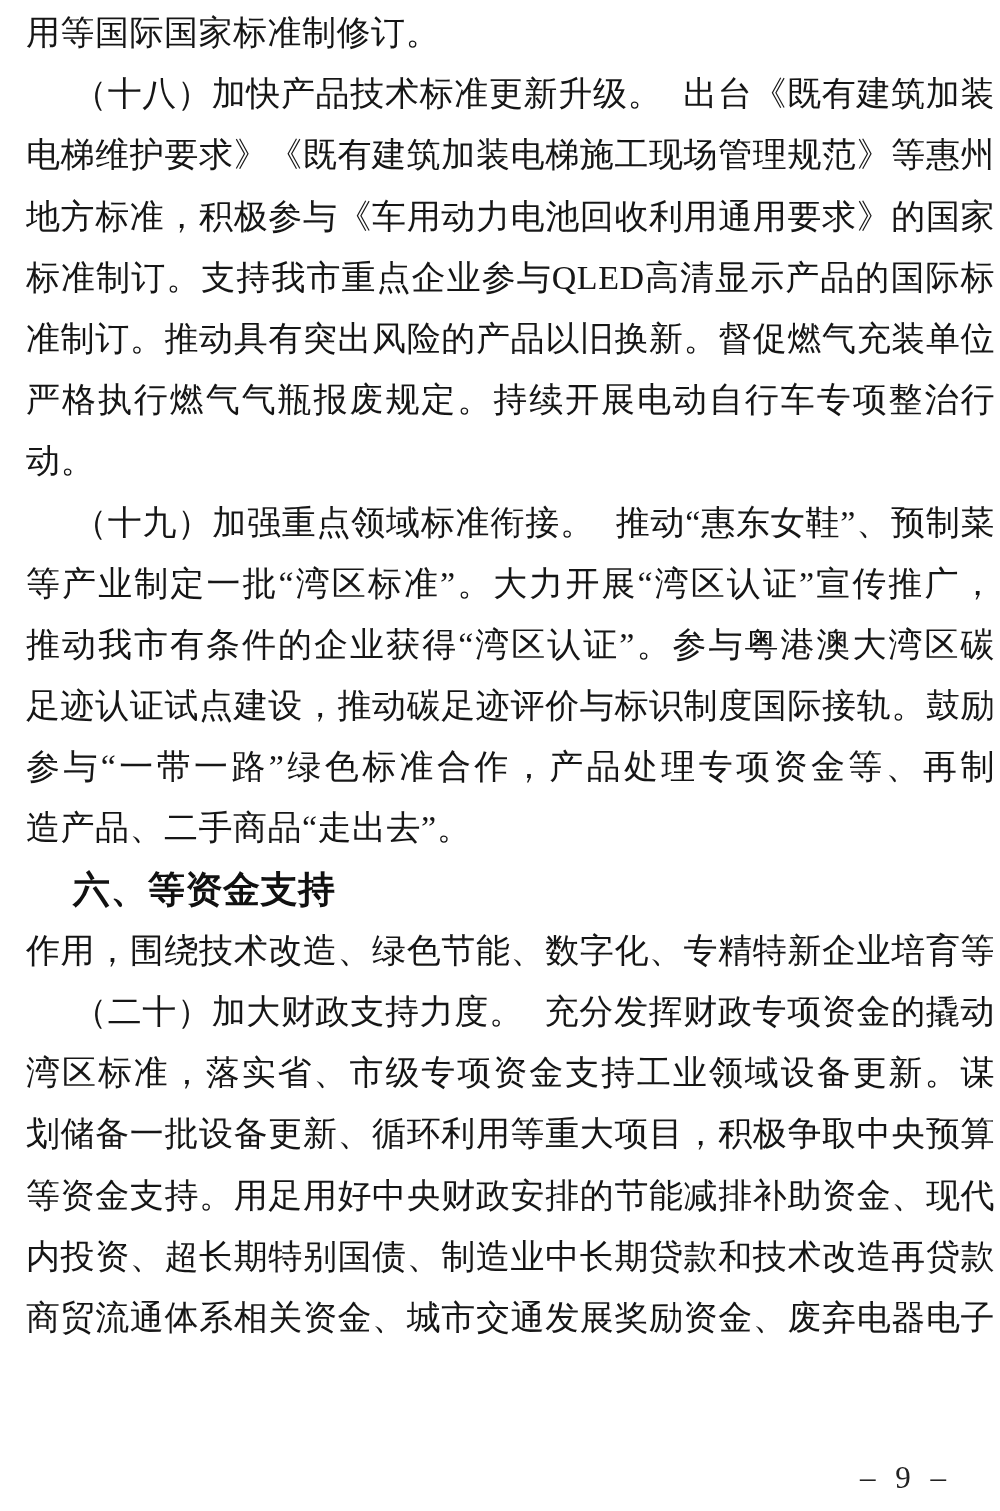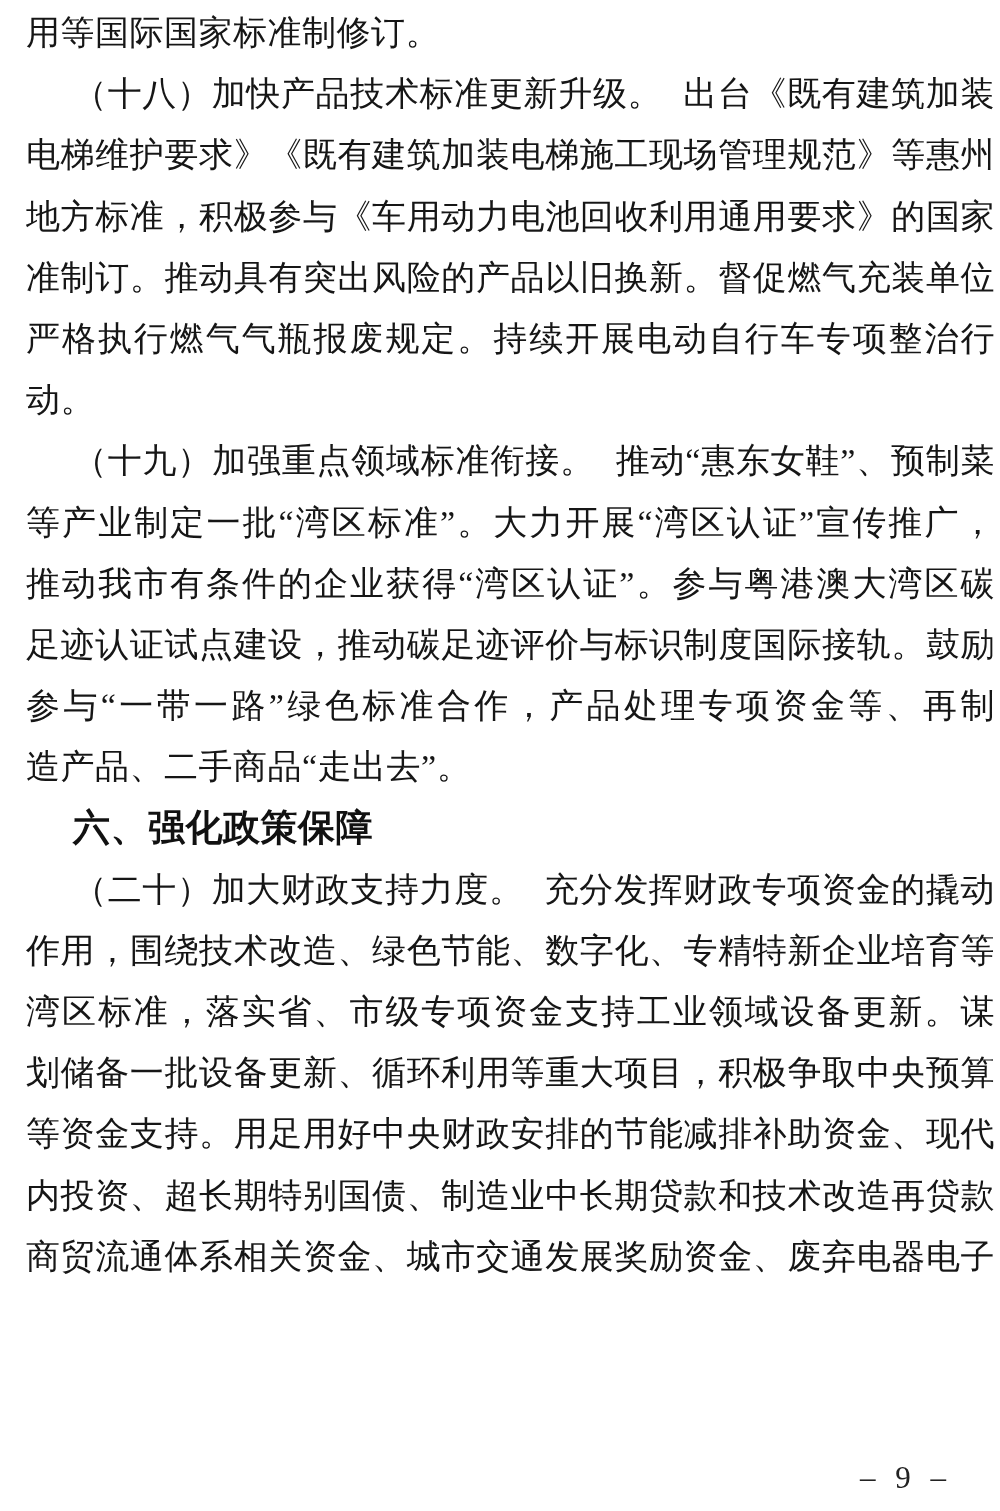--- a/index.html
+++ b/index.html
@@ -68,32 +68,33 @@
 </style>
 </head>
 <body>
 
 <div class="page">
   <div class="content" id="doc-content">
       <div class="line"><span class="seg-fangsong">用等国际国家标准制修订。</span></div>
       <div class="line justify indent2"><span class="seg-kaiti">（十八）加快产品技术标准更新升级。</span><span class="seg-fangsong">出台《既有建筑加装</span></div>
       <div class="line justify"><span class="seg-fangsong">电梯维护要求》《既有建筑加装电梯施工现场管理规范》等惠州</span></div>
       <div class="line justify"><span class="seg-fangsong">地方标准，积极参与《车用动力电池回收利用通用要求》的国家</span></div>
+      <div class="line justify"><span class="seg-fangsong">标准制订。支持我市重点企业参与QLED高清显示产品的国际标</span></div>
       <div class="line justify"><span class="seg-fangsong">准制订。推动具有突出风险的产品以旧换新。督促燃气充装单位</span></div>
       <div class="line justify"><span class="seg-fangsong">严格执行燃气气瓶报废规定。持续开展电动自行车专项整治行</span></div>
       <div class="line"><span class="seg-fangsong">动。</span></div>
       <div class="line justify indent2"><span class="seg-kaiti">（十九）加强重点领域标准衔接。</span><span class="seg-fangsong">推动“惠东女鞋”、预制菜</span></div>
       <div class="line justify"><span class="seg-fangsong">等产业制定一批“湾区标准”。大力开展“湾区认证”宣传推广，</span></div>
       <div class="line justify"><span class="seg-fangsong">推动我市有条件的企业获得“湾区认证”。参与粤港澳大湾区碳</span></div>
       <div class="line justify"><span class="seg-fangsong">足迹认证试点建设，推动碳足迹评价与标识制度国际接轨。鼓励</span></div>
       <div class="line justify"><span class="seg-fangsong">参与“一带一路”绿色标准合作，产品处理专项资金等、再制</span></div>
       <div class="line"><span class="seg-fangsong">造产品、二手商品“走出去”。</span></div>
-      <div class="line indent2 heading"><span class="seg-heiti">六、强化政策保障</span></div>
+      <div class="line indent2 heading"><span class="seg-heiti">六、等资金支持</span></div>
+      <div class="line justify"><span class="seg-fangsong">作用，围绕技术改造、绿色节能、数字化、专精特新企业培育等</span></div>
       <div class="line justify indent2"><span class="seg-kaiti">（二十）加大财政支持力度。</span><span class="seg-fangsong">充分发挥财政专项资金的撬动</span></div>
-      <div class="line justify"><span class="seg-fangsong">作用，围绕技术改造、绿色节能、数字化、专精特新企业培育等</span></div>
       <div class="line justify"><span class="seg-fangsong">湾区标准，落实省、市级专项资金支持工业领域设备更新。谋</span></div>
       <div class="line justify"><span class="seg-fangsong">划储备一批设备更新、循环利用等重大项目，积极争取中央预算</span></div>
       <div class="line justify"><span class="seg-fangsong">等资金支持。用足用好中央财政安排的节能减排补助资金、现代</span></div>
       <div class="line justify"><span class="seg-fangsong">内投资、超长期特别国债、制造业中长期贷款和技术改造再贷款</span></div>
       <div class="line justify"><span class="seg-fangsong">商贸流通体系相关资金、城市交通发展奖励资金、废弃电器电子</span></div>
     </div>
   <div class="footer">– 9 –</div>
 </div>
 
 </body></html>

